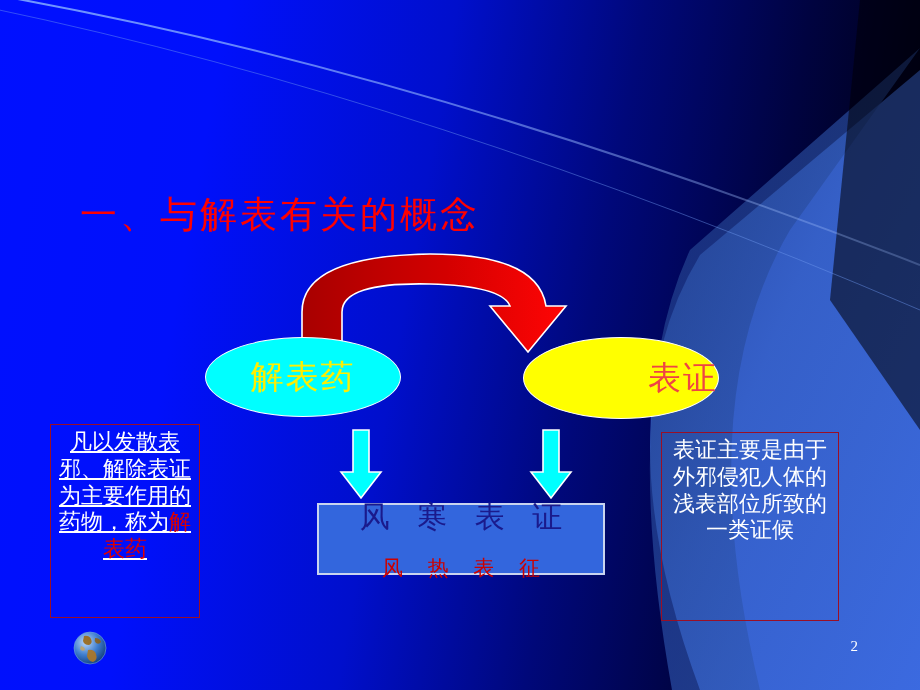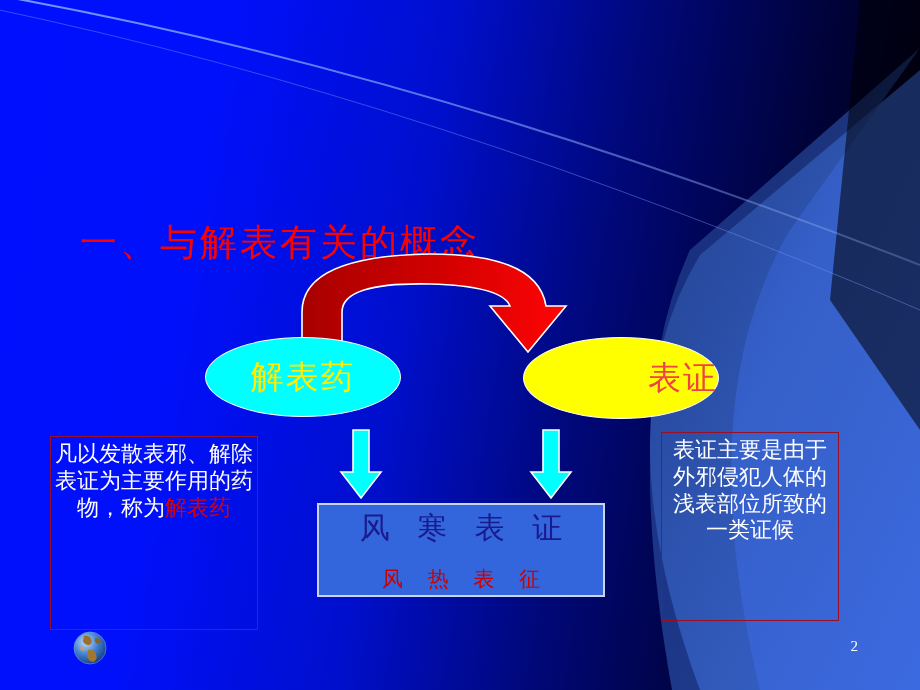--- a/index.html
+++ b/index.html
@@ -48,21 +48,20 @@
   #subtitle {
     position: absolute;
     left: 80px;
     top: 190px;
     width: 620px;
     text-align: left;
     font-size: 37px;
     letter-spacing: 3px;
     color: #ff0000;
     white-space: nowrap;
-    margin-top: 28px;
   }
 
   
   .ellipse {
     position: absolute;
     border-radius: 50%;
     display: flex;
     align-items: center;
     justify-content: center;
     font-size: 33px;
@@ -90,33 +89,33 @@
     border: 1px solid #9a0f26;
     box-sizing: border-box;
     color: #ffffff;
     font-size: 22px;
     line-height: 1.22;
     letter-spacing: 0px;
     text-align: center;
     padding: 4px 3px;
   }
   #box-left {
-    left: 50px; top: 436px;
-    width: 208px; height: 194px;
+    left: 50px; top: 424px;
+    width: 150px; height: 194px; text-decoration: underline;
   }
   #box-right {
     left: 661px; top: 432px;
     width: 178px; height: 189px; text-align: center;
   }
   .hl-red { color: #dd0000; }
 
   #box-center {
     position: absolute;
     left: 317px; top: 503px;
-    width: 288px; height: 94px;
+    width: 288px; height: 72px;
     background: #3366dd;
     border: 2px solid #c9d4ef;
     box-sizing: border-box;
     display: flex;
     flex-direction: column;
     align-items: center;
     justify-content: center;
     gap: 16px;
   }
   #box-center .line1 {

